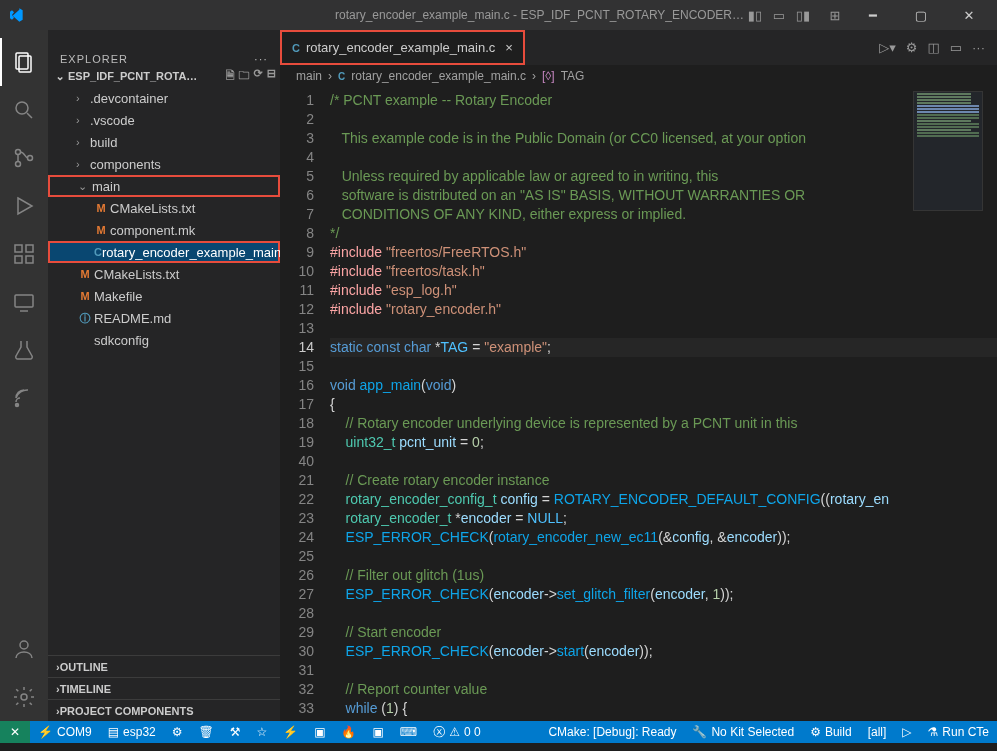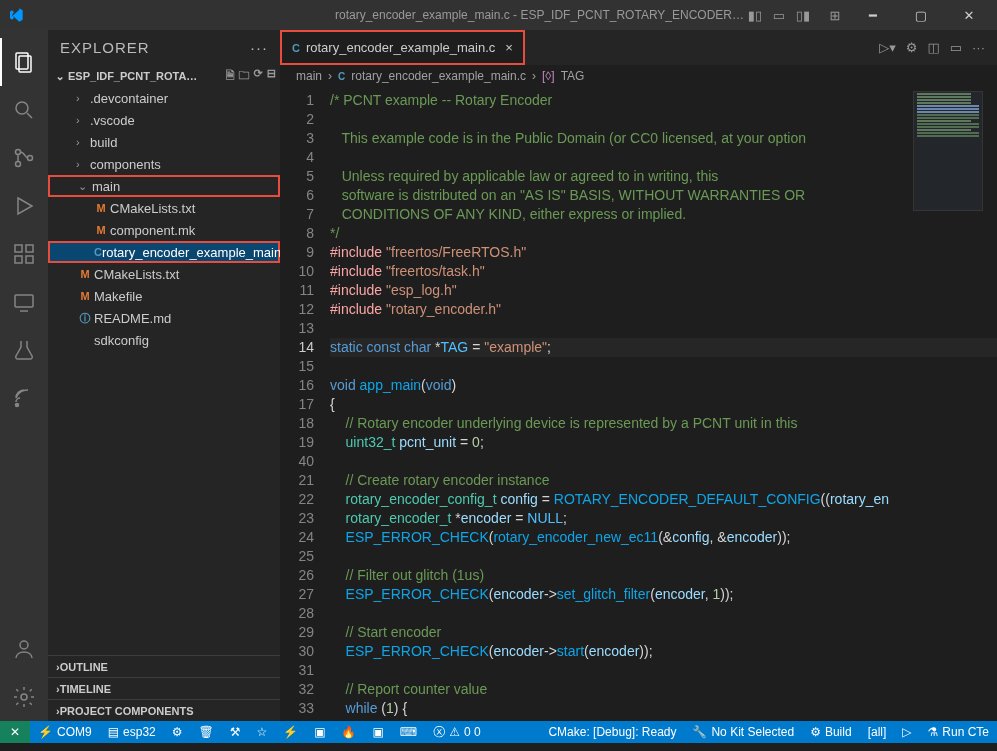--- a/index.html
+++ b/index.html
@@ -13,21 +13,21 @@
 .titlebar .win-controls .wc { width:40px; height:30px; display:flex; align-items:center; justify-content:center; cursor:pointer; }
 .titlebar .layout-icons { display:flex; gap:4px; margin-right:8px; }
 .layout-icons .li { width:20px; height:20px; display:flex; align-items:center; justify-content:center; cursor:pointer; color:#999; }
 .body { display:flex; height:691px; }
 .activity-bar { width:48px; background:#333333; display:flex; flex-direction:column; align-items:center; padding-top:8px; }
 .activity-bar .ab-item { width:48px; height:48px; display:flex; align-items:center; justify-content:center; color:#858585; cursor:pointer; position:relative; }
 .activity-bar .ab-item.active { color:#ffffff; }
 .activity-bar .ab-item.active::before { content:""; position:absolute; left:0; top:0; width:2px; height:48px; background:#fff; }
 .activity-bar .spacer { flex:1; }
 .sidebar { width:232px; background:#252526; display:flex; flex-direction:column; }
-.sidebar-header { height:35px; display:flex; align-items:center; padding:0 12px; font-size:15px; letter-spacing:1px; color:#bbbbbb; }
+.sidebar-header { height:35px; display:flex; align-items:flex-end; padding:0 12px; font-size:11px; letter-spacing:1px; color:#bbbbbb; }
 .sidebar-header .dots { margin-left:auto; }
 .tree-header { height:22px; display:flex; align-items:center; padding:0 4px; font-weight:600; font-size:11px; color:#ccc; }
 .tree-header .chev { width:16px; text-align:center; }
 .tree-header .th-icons { margin-left:auto; display:flex; gap:4px; color:#999; }
 .tree { flex:1; overflow:auto; }
 .tree-item { height:22px; display:flex; align-items:center; padding-left:16px; cursor:pointer; font-size:13px; color:#ccc; }
 .tree-item.depth1 { padding-left:28px; }
 .tree-item.depth2 { padding-left:44px; }
 .tree-item .chev { width:14px; font-size:11px; color:#999; }
 .tree-item .ficon { width:18px; display:flex; align-items:center; justify-content:center; font-weight:bold; font-size:11px; }

